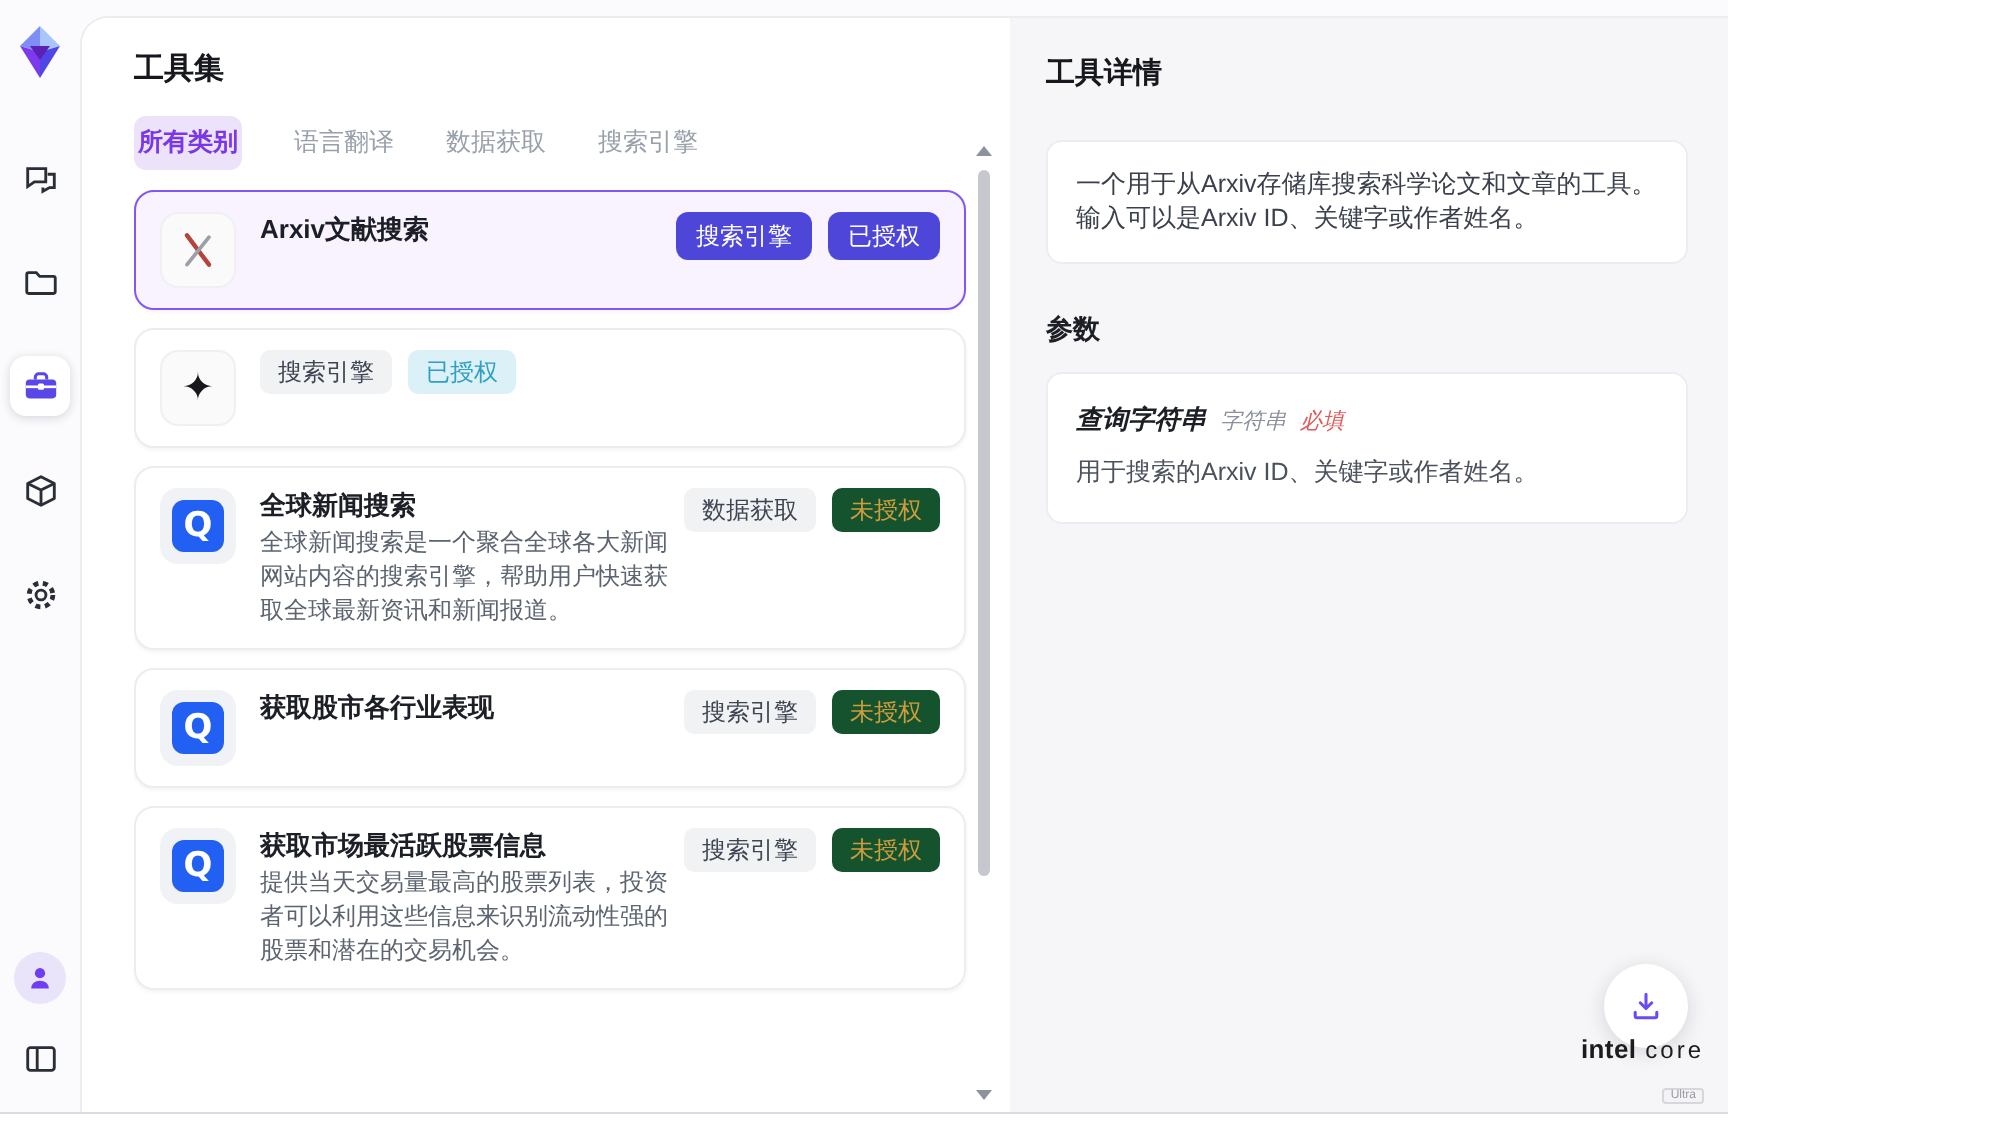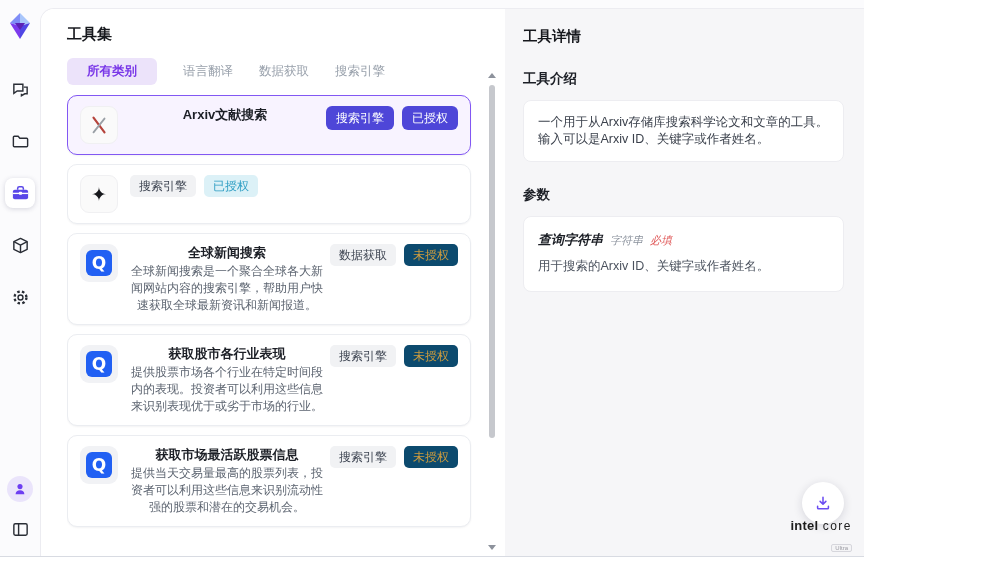--- a/index.html
+++ b/index.html
@@ -17,37 +17,37 @@
   .avatar { width:26px; height:26px; border-radius:50%; background:#eae4fb; display:flex; align-items:center; justify-content:center; cursor:pointer; }
 
   
   .content { flex:1; display:flex; margin-top:8px; background:#ffffff; border-top-left-radius:14px; border-top:1px solid #ececf1; border-left:1px solid #ececf1; overflow:hidden; }
 
   
   .list-panel { width:464px; flex:0 0 464px; padding:12px 10px 0 26px; position:relative; background:#fff; }
   .list-title { font-size:15px; font-weight:bold; color:#16181d; margin:4px 0 14px; }
   .tabs { display:flex; align-items:center; gap:26px; margin-bottom:10px; font-size:12.5px; }
   .tab { color:#98a0ab; cursor:pointer; padding:5px 0; }
-  .tab.active { background:#ece3fa; color:#7937e8; padding:5px 20px; border-radius:6px; font-weight:bold; }
-  .cards { position:relative; height:437px; overflow:hidden; padding-right:24px;text-align:center; }
+  .tab.active { background:#ece3fa; color:#7937e8; padding:5px 2px; border-radius:6px; font-weight:bold; }
+  .cards { position:relative; height:437px; overflow:hidden; padding-right:12px; }
   .tool-card { display:flex; background:#fff; border:1px solid #ebedf1; border-radius:10px; padding:10px 12px; margin-bottom:9px; box-shadow:0 1px 2px rgba(16,24,40,.05); cursor:pointer; }
   .tool-card.selected { border:1.5px solid #8257f3; background:#f8f3ff; }
   .tool-icon { width:38px; height:38px; flex:0 0 38px; border-radius:9px; background:#f1f2f5; display:flex; align-items:center; justify-content:center; margin-right:12px; overflow:hidden; }
   .tool-icon.white { background:#fafafa; border:1px solid #f0f0f2; }
   .tool-icon .q { color:#fff; font-weight:bold; font-size:17px; font-family:"DejaVu Sans",sans-serif; }
   .tool-icon .sparkle { color:#17181c; font-size:19px; line-height:1; }
   .tool-body { flex:1; min-width:0; padding-right:6px; }
   .tool-name { font-size:13px; font-weight:bold; color:#1c1f26; line-height:17px; margin-bottom:2px; }
   .tool-desc { font-size:12px; color:#5c6470; line-height:17px; }
   .tool-badges { flex:0 0 auto; display:flex; gap:8px; align-items:flex-start; }
   .badge { font-size:12px; line-height:1; padding:5px 9px; border-radius:5px; white-space:nowrap; }
   .badge.solid { background:#4e46d8; color:#ffffff; border-radius:6px; padding:6px 10px; }
   .badge.gray { background:#f1f2f4; color:#3f4653; }
   .badge.cyan { background:#dcf1f7; color:#309fc4; }
-  .badge.yellow { background:#0c4a6e; color:#cf9c3d; }
+  .badge.yellow { background:#14532d; color:#cf9c3d; }
 
   
   .vscroll { position:absolute; top:2px; bottom:6px; right:8px; width:10px; }
   .vscroll .arr { position:absolute; left:1px; width:0; height:0; border-left:4px solid transparent; border-right:4px solid transparent; }
   .arr.up { top:0; border-bottom:5px solid #8d929c; }
   .arr.down { bottom:0; border-top:5px solid #8d929c; }
   .thumb { position:absolute; top:12px; left:2px; width:6px; height:74%; background:#c6c8cd; border-radius:3px; }
 
   
   .detail-panel { flex:1; background:#f6f6f8; padding:18px 20px 0 18px; }
@@ -190,21 +190,20 @@
         </article>
 
         <article class="tool-card">
           <div class="tool-icon">
             <span style="width:26px;height:26px;background:#2160f3;border-radius:6px;display:flex;align-items:center;justify-content:center;">
                 <span class="q">Q</span>
               </span>
           </div>
           <div class="tool-body">
             <div class="tool-name">获取股市各行业表现</div>
-            <div class="tool-desc">提供股票市场各个行业在特定时间段内的表现。投资者可以利用这些信息来识别表现优于或劣于市场的行业。</div>
           </div>
           <div class="tool-badges">
             <span class="badge gray">搜索引擎</span>
             <span class="badge yellow">未授权</span>
           </div>
         </article>
 
         <article class="tool-card">
           <div class="tool-icon">
             <span style="width:26px;height:26px;background:#2160f3;border-radius:6px;display:flex;align-items:center;justify-content:center;">
@@ -226,21 +225,20 @@
       <div class="vscroll" style="top:64px;">
         <span class="arr up"></span>
         <span class="thumb"></span>
         <span class="arr down"></span>
       </div>
     </section>
 
     <section class="detail-panel">
       <h2 class="detail-title">工具详情</h2>
 
-      <h3 class="section-title">工具介绍</h3>
       <div class="intro-box">一个用于从Arxiv存储库搜索科学论文和文章的工具。 输入可以是Arxiv ID、关键字或作者姓名。</div>
 
       <h3 class="section-title">参数</h3>
       <div class="param-box">
         <div class="param-head">
           <span class="param-name">查询字符串</span>
           <span class="param-type">字符串</span>
           <span class="param-required">必填</span>
         </div>
         <div class="param-desc">用于搜索的Arxiv ID、关键字或作者姓名。</div>

